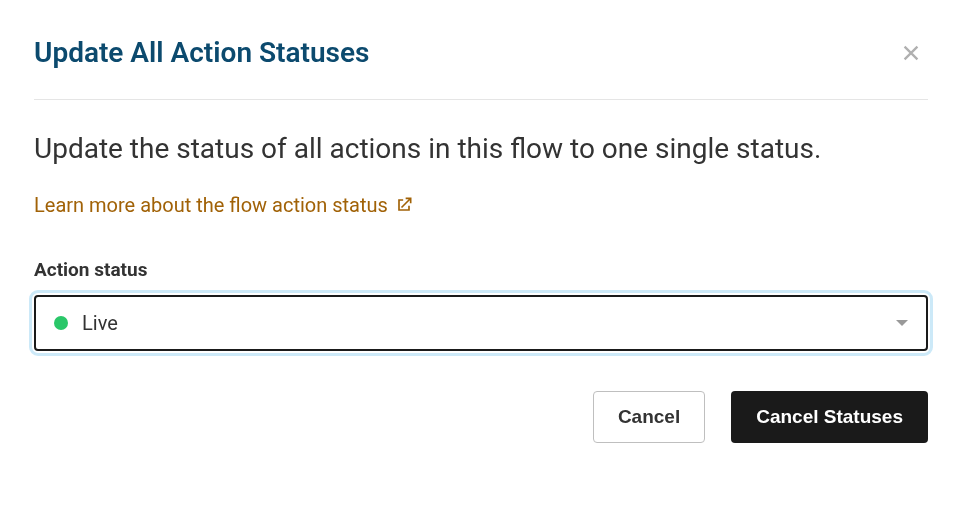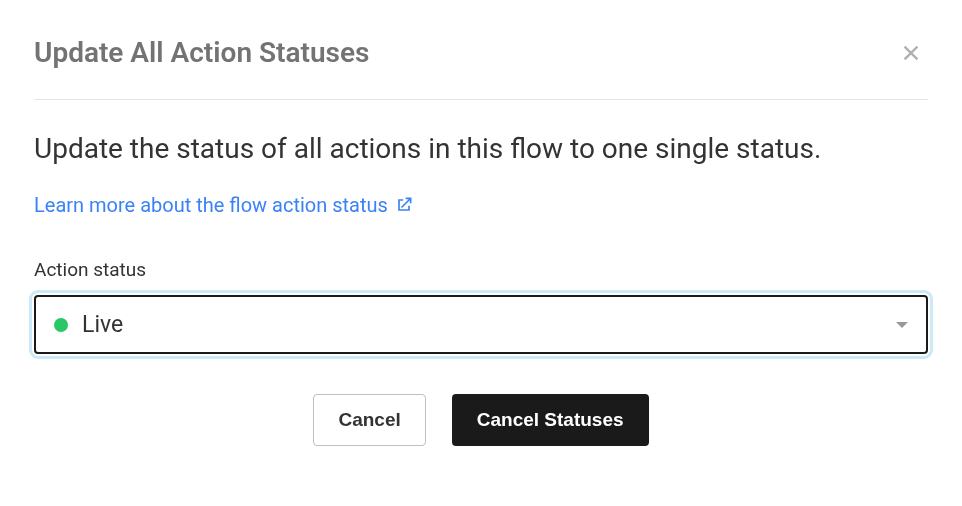--- a/index.html
+++ b/index.html
@@ -29,55 +29,55 @@
     }
     .close-button svg {
       width: 22px;
       height: 22px;
       stroke: currentColor;
       stroke-width: 2.5;
     }
     .modal-title {
       font-size: 28px;
       font-weight: 600;
-      color: #737373;
+      color: #0c4a6e;
       margin-bottom: 30px;
     }
     .divider {
       border: none;
       border-top: 1px solid #e5e5e5;
       margin-bottom: 28px;
     }
     .description-1 {
       font-size: 28px;
       color: #333;
       line-height: 1.5;
       margin-bottom: 20px;
     }
     .description-2 {
       font-size: 20px;
       color: #333;
       line-height: 1.5;
       margin-bottom: 38px;
     }
     .learn-more-link {
-      color: #3b82f6;
+      color: #a16207;
       text-decoration: none;
       cursor: pointer;
       display: inline-flex;
       align-items: center;
       gap: 6px;
     }
     .learn-more-link svg {
       width: 20px;
       height: 20px;
     }
     .field-label {
       font-size: 19px;
-      font-weight: 400;
+      font-weight: 700;
       color: #333;
       margin-bottom: 14px;
     }
     .select-wrapper {
       position: relative;
       border: 2px solid #1a1a1a;
       border-radius: 4px;
       outline: 3px solid #cce9f8;
       outline-offset: 2px;
       background: #fff;
@@ -89,34 +89,34 @@
       margin-bottom: 40px;
     }
     .status-dot {
       width: 14px;
       height: 14px;
       border-radius: 50%;
       background: #2ac769;
       flex-shrink: 0;
     }
     .select-value {
-      font-size: 23px;
+      font-size: 20px;
       color: #333;
       flex: 1;
     }
     .caret-down {
       width: 0;
       height: 0;
       border-left: 6px solid transparent;
       border-right: 6px solid transparent;
       border-top: 6px solid #999;
     }
     .button-row {
       display: flex;
-      justify-content: center;
+      justify-content: flex-end;
       gap: 26px;
     }
     .btn {
       font-size: 19px;
       font-weight: 600;
       padding: 14px 24px;
       border-radius: 4px;
       cursor: pointer;
       border: 1px solid transparent;
     }

